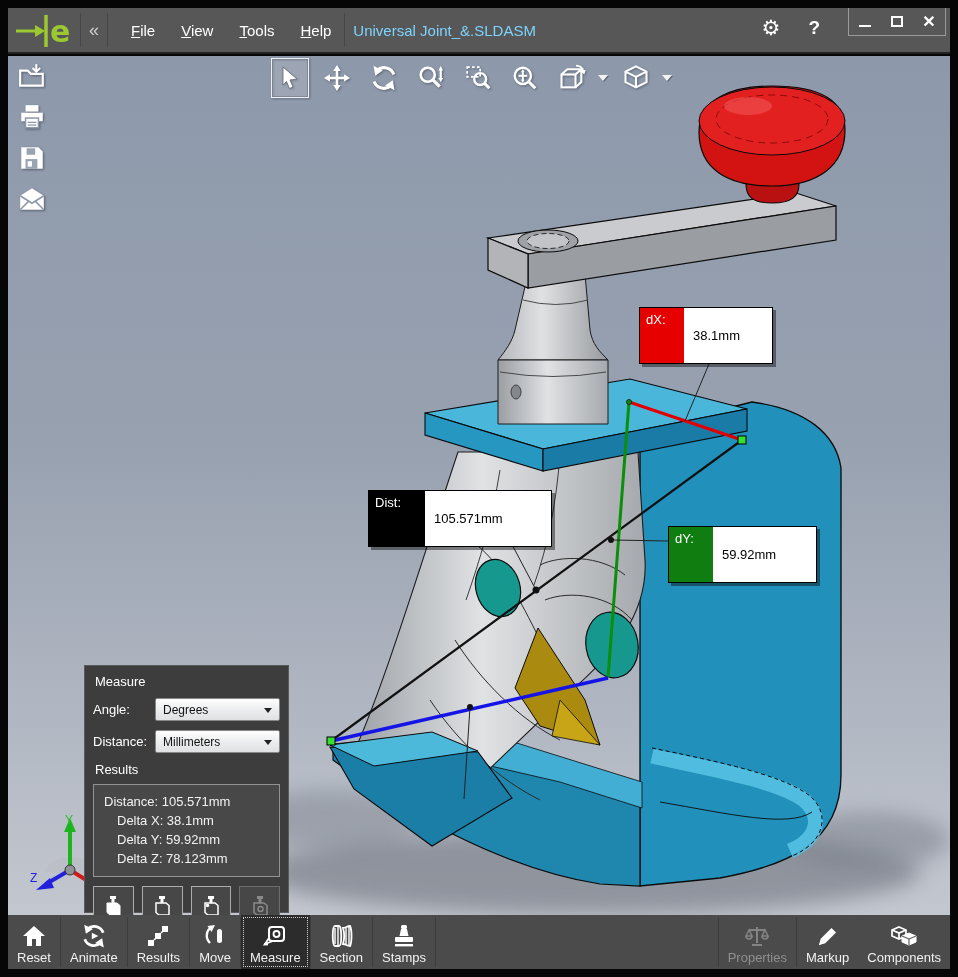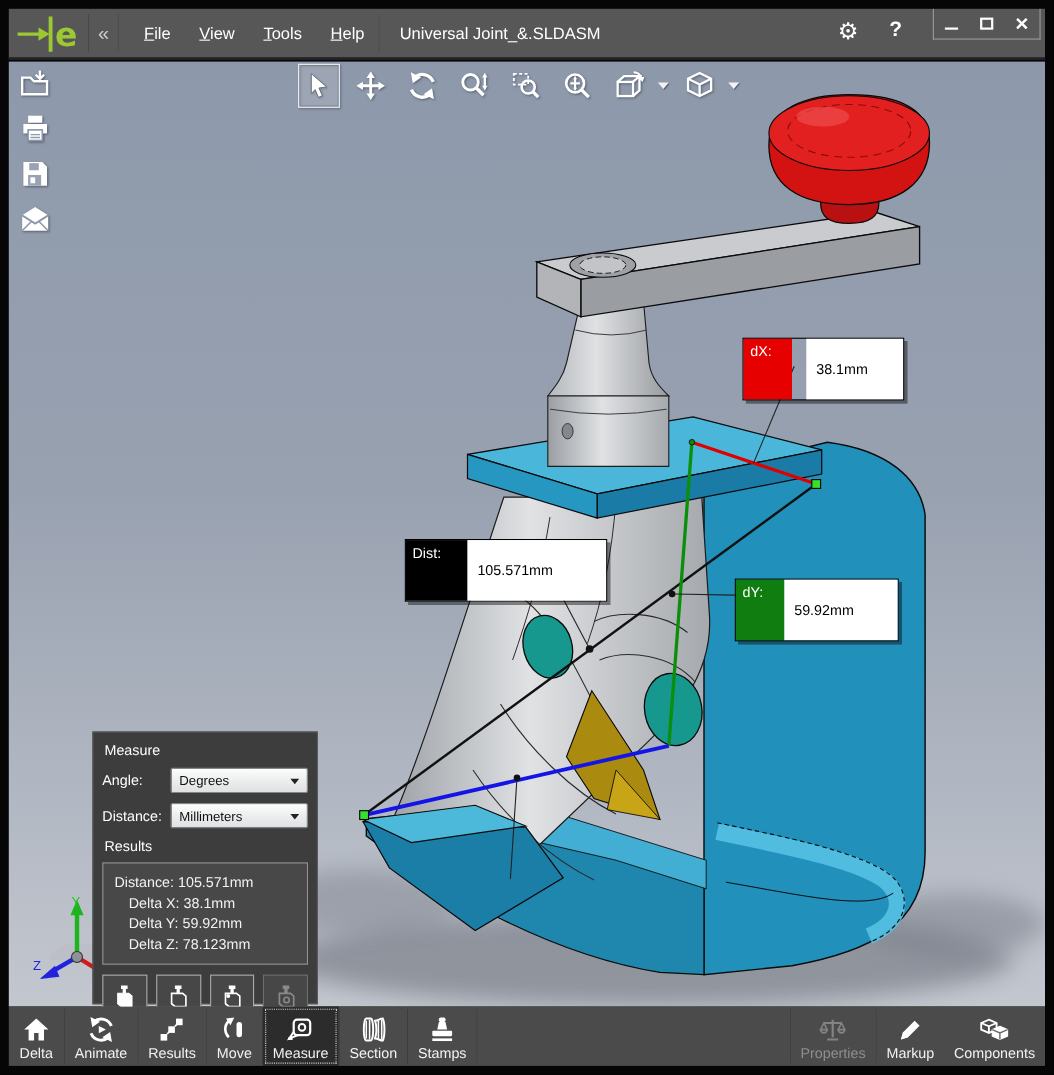--- a/index.html
+++ b/index.html
@@ -8,21 +8,21 @@
 
   
   .titlebar { position:absolute; left:8px; top:8px; right:8px; height:46px; background:#575757;
               display:flex; align-items:center; border-bottom:2px solid #222; }
   .logo { width:72px; height:40px; display:flex; align-items:center; justify-content:center; }
   .tb-sep { width:1px; height:34px; background:#6d6d6d; border-right:1px solid #474747; }
   .collapse { color:#cfcfcf; font-size:18px; padding:0 8px; cursor:default; }
   .menus { display:flex; align-items:center; margin-left:10px; }
   .menu-item { color:#fff; font-size:15px; padding:10px 13px; cursor:default; }
   .menu-item .mn { text-decoration:underline; }
-  .doc-title { color:#ffffff; font-size:15px; margin-left:18px; white-space:nowrap; }
+  .doc-title { color:#7dd3fc; font-size:15px; margin-left:8px; white-space:nowrap; }
   .tb-right { margin-left:auto; display:flex; align-items:flex-start; height:100%; }
   .gear-btn { color:#fff; font-size:21px; padding:8px 14px; }
   .help-btn { color:#fff; font-size:19px; font-weight:bold; padding:9px 14px; }
   .winctrls { border:1px solid #9a9a9a; border-top:none; height:28px; display:flex; align-items:center;
               margin-left:14px; margin-right:4px; }
   .wbtn { width:32px; height:26px; display:flex; align-items:center; justify-content:center; }
   .min-glyph { width:12px; height:2px; background:#fff; margin-top:8px; }
   .max-glyph { width:12px; height:11px; border:2px solid #fff; }
   .close-glyph { color:#fff; font-size:16px; font-weight:bold; }
 
@@ -321,21 +321,21 @@
       <polygon points="40,6 34,20 46,20" fill="#1db51d"></polygon>
       <text x="35" y="12" font-size="12" fill="#28c228">Y</text>
       <line x1="40" y1="58" x2="16" y2="72" stroke="#2222dd" stroke-width="4"></line>
       <polygon points="6,78 20,66 24,76" fill="#2222dd"></polygon>
       <text x="0" y="70" font-size="12" fill="#2222dd">Z</text>
       <line x1="40" y1="58" x2="66" y2="74" stroke="#d21a1a" stroke-width="4"></line>
       <polygon points="76,80 62,68 68,78" fill="#d21a1a"></polygon>
       <circle cx="40" cy="58" r="5" fill="#8e9196" stroke="#333" stroke-width="1"></circle>
     </svg>
 
-    <div class="callout co-dx" style="left:667px; top:251px;gap:13px;">
+    <div class="callout co-dx" style="left:631px; top:251px;">
       <span class="co-label">dX:</span>
       <span class="co-value">38.1mm</span>
     </div>
     <div class="callout co-dist" style="left:360px; top:434px;">
       <span class="co-label">Dist:</span>
       <span class="co-value">105.571mm</span>
     </div>
     <div class="callout co-dy" style="left:660px; top:470px;">
       <span class="co-label">dY:</span>
       <span class="co-value">59.92mm</span>
@@ -393,21 +393,21 @@
     </div>
   </div>
 
   <div class="btoolbar">
     <div class="bt-item">
       <div class="bicon">
         <svg width="26" height="24" viewBox="0 0 24 24">
             <polygon points="12,2 23,12 19,12 19,22 14,22 14,15 10,15 10,22 5,22 5,12 1,12" fill="#fff"></polygon>
           </svg>
       </div>
-      <span>Delta</span>
+      <span>Reset</span>
     </div>
     <div class="bt-sep"></div>
     <div class="bt-item">
       <div class="bicon">
         <svg width="26" height="26" viewBox="0 0 24 24">
           <path d="M20.5,9 A9,9 0 0 0 6,5.5" fill="none" stroke="#fff" stroke-width="2.5"></path>
           <polygon points="3,1.5 4.5,10 11,5.5" fill="#fff"></polygon>
           <path d="M3.5,15 A9,9 0 0 0 18,18.5" fill="none" stroke="#fff" stroke-width="2.5"></path>
           <polygon points="21,22.5 19.5,14 13,18.5" fill="#fff"></polygon>
           <polygon points="10,9 16,12 10,15" fill="#fff"></polygon>

